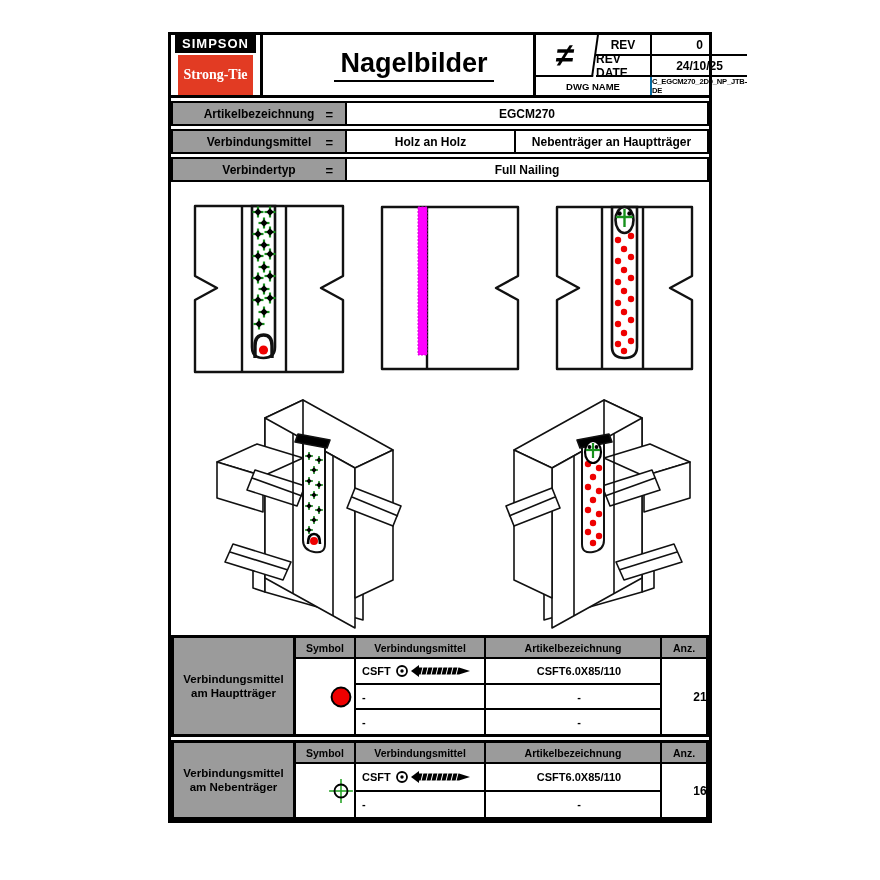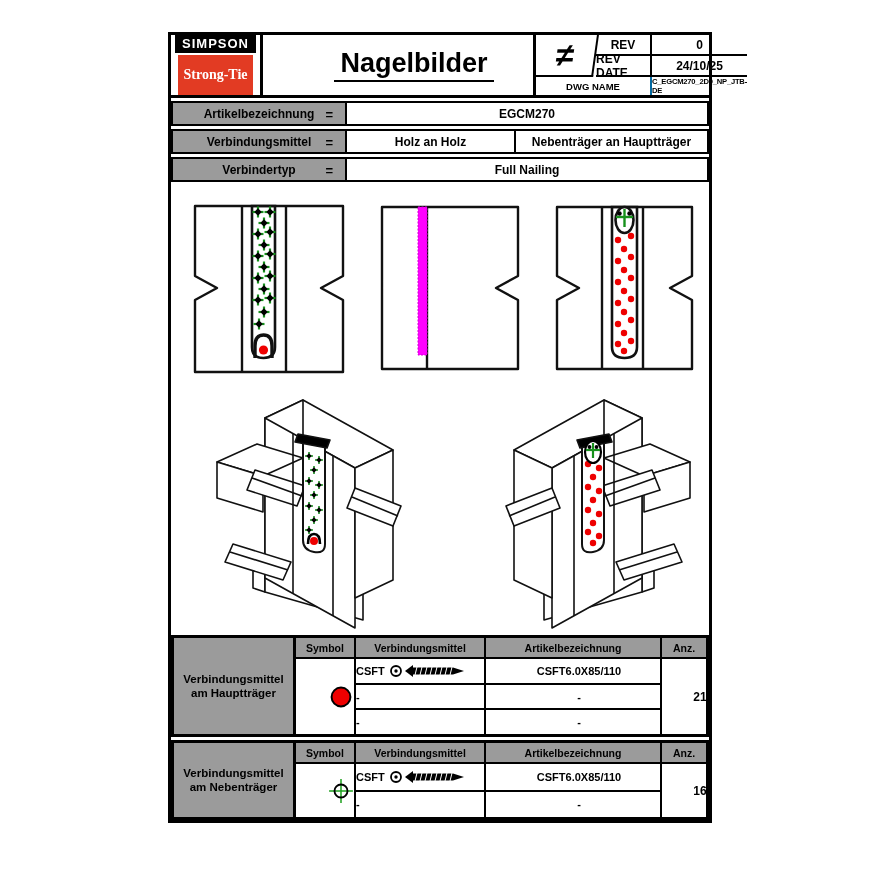--- a/index.html
+++ b/index.html
@@ -43,21 +43,21 @@
     align-items:center;justify-content:center;text-align:center;font-size:11.5px;line-height:1.25;padding:2px;}
   .col{display:flex;flex-direction:column;}
   .col.sym{width:60px;border-right:2px solid #000;}
   .col.con{width:130px;border-right:2px solid #000;}
   .col.art{flex:1;border-right:2px solid #000;}
   .col.anz{width:44px;}
   .hcell{height:21px;background:#9b9b9b;border-bottom:2px solid #000;display:flex;
     align-items:center;justify-content:center;font-size:10.5px;}
   .body{flex:1;display:flex;align-items:center;justify-content:center;padding-left:32px;}
   .rows{flex:1;display:flex;flex-direction:column;}
-  .rows .r{flex:1;display:flex;align-items:center;font-size:11px;}
+  .rows .r{flex:1;display:flex;align-items:center;font-size:11px;padding-left:6px;}
   .rows .r.c{justify-content:center;padding-left:12px;}
   .rows .r + .r{border-top:2px solid #000;}
   .anzv{font-size:12px;}
   .screwrow{display:flex;align-items:center;gap:3px;}
   .cs{font-size:11px;font-weight:700;}
 </style>
 </head>
 <body>
 
 <div id="sheet">

